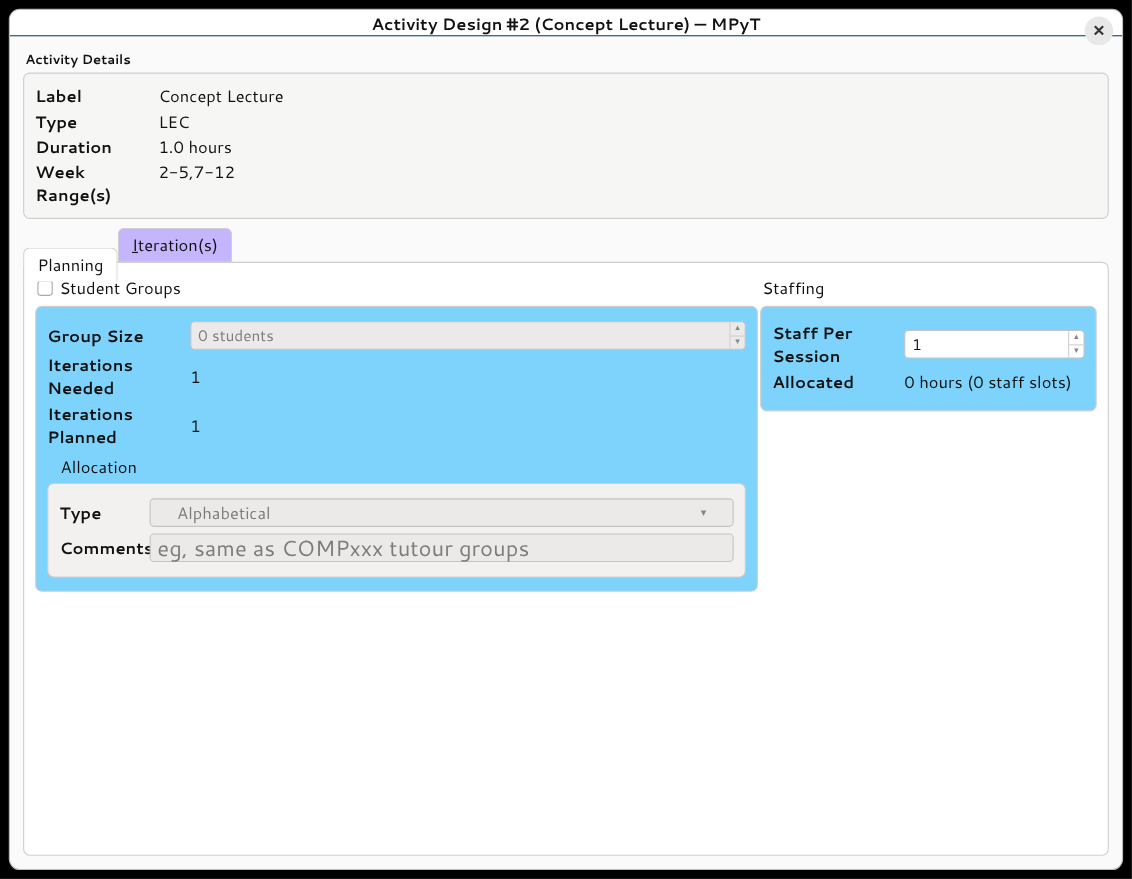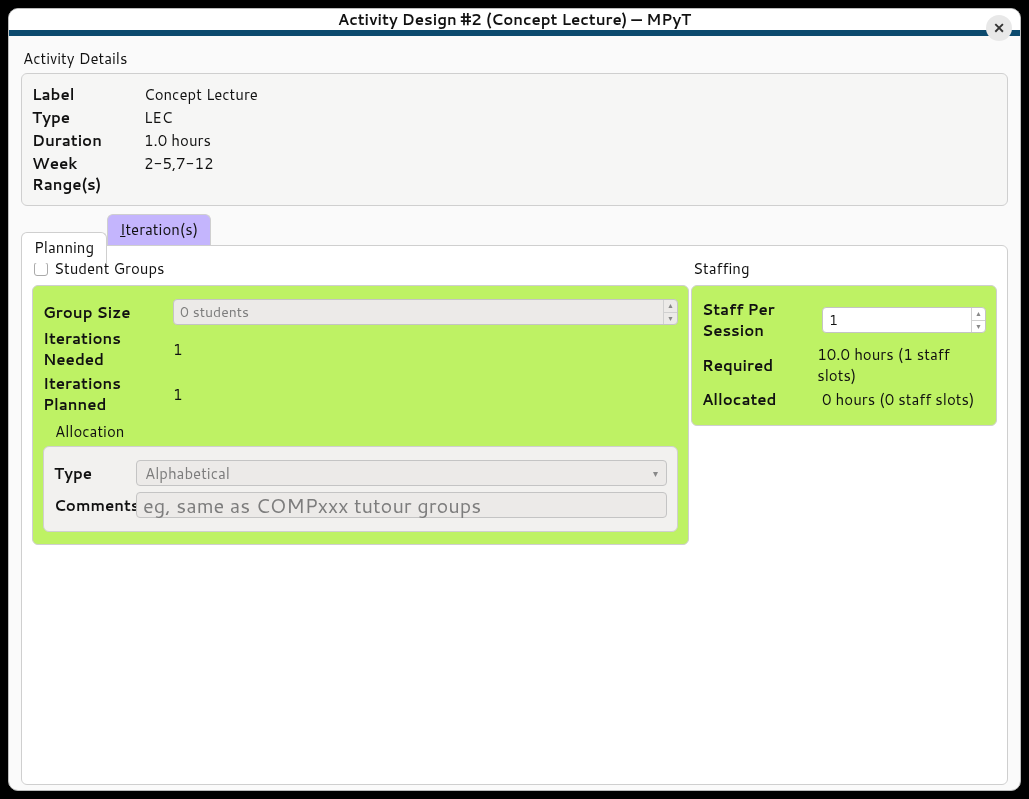--- a/index.html
+++ b/index.html
@@ -27,21 +27,21 @@
     display: flex;
     flex-direction: column;
   }
   .titlebar {
     height: 38px;
     display: flex;
     align-items: flex-end;
     justify-content: center;
     position: relative;
     background: #fff;
-    border-bottom: 6px solid #0c4a6e;
+    border-bottom: 1px solid #0c4a6e;
   }
   .titlebar .title {
     font-weight: 700;
     font-size: 15px;
   }
   .close-btn {
     position: absolute;
     right: 8px;
     top: 6px;
     width: 26px;
@@ -57,22 +57,22 @@
     user-select: none;
     color: #333;
   }
   .content {
     flex: 1 1 auto;
     padding: 10px 12px 12px 12px;
     display: flex;
     flex-direction: column;
   }
   .section-title {
-    font-size: 15px;
-    font-weight: 400;
+    font-size: 12px;
+    font-weight: 700;
     margin: 2px 0 4px 2px;
   }
   .details-box {
     border: 1px solid #cfcfcf;
     border-radius: 6px;
     background: #f6f6f5;
     padding: 8px 10px 8px 10px;
   }
   .details-row {
     display: flex;
@@ -144,21 +144,21 @@
     height: 14px;
     border: 1px solid #aaa;
     border-radius: 3px;
     background: #fff;
     display: inline-block;
     cursor: pointer;
   }
   .group-frame {
     border: 1px solid #cfcfcf;
     border-radius: 6px;
-    background: #bef264;
+    background: #7dd3fc;
     padding: 10px 10px 12px 10px;
   }
   .form-row {
     display: flex;
     align-items: center;
     margin: 3px 0;
   }
   .form-label {
     width: 130px;
     font-weight: 700;
@@ -220,21 +220,21 @@
   }
   .combo {
     flex: 1 1 auto;
     height: 26px;
     border: 1px solid #c4c4c4;
     border-radius: 4px;
     background: #eceae8;
     display: flex;
     align-items: center;
     justify-content: space-between;
-    padding: 0 8px;
+    padding: 0 24px;
     color: #7d7d7d;
     cursor: pointer;
   }
   .combo .caret {
     font-size: 10px;
     color: #888;
   }
   .textinput {
     flex: 1 1 auto;
     height: 26px;
@@ -351,24 +351,20 @@
               <div class="form-label staffing">Staff Per Session</div>
               <div class="spinbox">
                 <div class="spinbox-text">1</div>
                 <div class="spinbox-buttons">
                   <div class="sb">▲</div>
                   <div class="sb">▼</div>
                 </div>
               </div>
             </div>
 
-            <div class="form-row">
-              <div class="form-label staffing">Required</div>
-              <div class="form-value">10.0 hours (1 staff slots)</div>
-            </div>
 
             <div class="form-row">
               <div class="form-label staffing">Allocated</div>
               <div class="form-value">0 hours (0 staff slots)</div>
             </div>
 
           </div>
         </div>
 
       </div>

